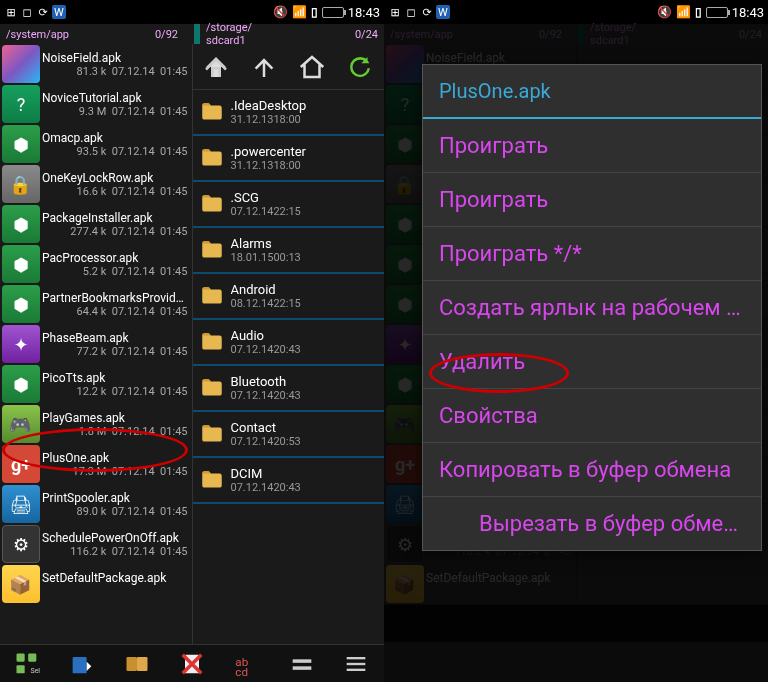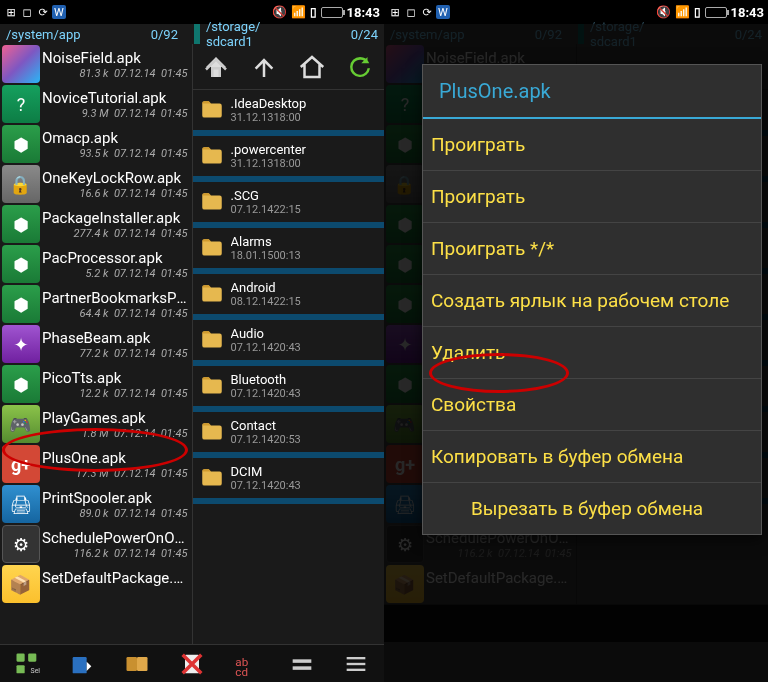--- a/index.html
+++ b/index.html
@@ -9,70 +9,70 @@
   
   .status { height:24px; background:#000; display:flex; align-items:center; color:#fff; font-size:12px; padding:0 4px; }
   .status .left-icons{ display:flex; gap:2px; align-items:center; }
   .status .spacer{ flex:1; }
   .status .right-icons{ display:flex; gap:4px; align-items:center; font-size:12px; font-weight:bold; }
   .sicon{ width:14px; height:14px; display:inline-flex; align-items:center; justify-content:center; font-size:11px; }
   .sicon.blue{ background:#2060b0; color:#fff; border-radius:2px; }
   .batt{ width:22px; height:11px; border:1px solid #aaa; border-radius:2px; position:relative; }
   .batt::after{ content:''; position:absolute; right:-3px; top:2px; width:2px; height:5px; background:#aaa; }
   .batt .fill{ background:#d33; width:20%; height:100%; }
-  .time{ font-size:13px; font-weight:bold; }
-
-  
-  .pathbar { height:20px; display:flex; color:#7dd3fc; font-size:13px; }
+  .time{ font-size:13px; font-weight:normal; }
+
+  
+  .pathbar { height:20px; display:flex; color:#f0abfc; font-size:11px; }
   .halfpath{ flex:1; display:flex; justify-content:space-between; padding:0 6px; align-items:center; }
   .halfpath.right{ border-left:6px solid #0f766e;margin-left:10px; }
 
   
   .body{ flex:1; display:flex; overflow:hidden; }
   .pane{ flex:1; overflow:hidden; display:flex; flex-direction:column; }
   .pane.right{ border-left:1px solid #333; }
 
   
   .navrow{ height:46px; display:flex; align-items:center; justify-content:space-around; border-bottom:1px solid #333; }
   .navicon{ width:30px; height:30px; color:#ddd; }
   .navicon svg{ width:100%; height:100%; }
   .navicon.green svg{ fill:#6c3; }
 
   
   .filelist{ flex:1; overflow:hidden; }
   .frow{ display:flex; align-items:center; height:40px; position:relative; }
   .ficon{ width:38px; height:38px; margin:1px 2px; border-radius:4px; display:flex; align-items:center; justify-content:center; font-size:18px; color:#fff; flex:none; }
   .finfo{ flex:1; min-width:0; padding-right:4px; }
-  .fname{ color:#fff; font-size:15px; white-space:nowrap; overflow:hidden; text-overflow:ellipsis; }
-  .fmeta{ color:#aaa; font-size:11px; text-align:right; white-space:nowrap;font-style:italic; }
+  .fname{ color:#fff; font-size:12px; white-space:nowrap; overflow:hidden; text-overflow:ellipsis; }
+  .fmeta{ color:#aaa; font-size:11px; text-align:right; white-space:nowrap; }
 
   
   .dirlist{ flex:1; overflow:hidden; }
-  .drow{ display:flex; align-items:center; height:46px; border-bottom:6px solid #0c4a6e; }
+  .drow{ display:flex; align-items:center; height:46px; border-bottom:2px solid #0c4a6e; }
   .dicon{ width:30px; height:26px; margin:0 4px; flex:none; }
   .dicon svg{ width:100%; height:100%; }
   .dinfo{ flex:1; min-width:0; }
   .dname{ color:#fff; font-size:13px; white-space:nowrap; overflow:hidden; text-overflow:ellipsis; }
   .dmeta{ color:#999; font-size:11px; display:flex; justify-content:space-between; padding-right:6px; }
 
   
   .toolbar{ height:38px; background:#111; display:flex; align-items:center; justify-content:space-around; border-top:1px solid #333; }
   .ticon{ width:28px; height:28px; display:flex; justify-content:center; }
   .ticon svg{ width:100%; height:100%; }
 
   
   .circle-ann{ position:absolute; border:3px solid #c00; border-radius:50%; pointer-events:none; }
 
   
   .dim{ position:absolute; inset:0; background:rgba(0,0,0,0.55); }
 
   
   .menu{ position:absolute; left:38px; right:6px; top:64px; background:#2f2f2f; border:1px solid #555; box-shadow:0 4px 14px rgba(0,0,0,.6); }
   .menu .title{ color:#39a9d6; font-size:20px; padding:14px 16px; border-bottom:2px solid #39a9d6; }
-  .menu .item{ color:#fde047; font-size:19px; padding:14px 8px; border-bottom:1px solid #444; white-space:nowrap; overflow:hidden; text-overflow:ellipsis; position:relative; }
+  .menu .item{ color:#d946ef; font-size:22px; padding:14px 16px; border-bottom:1px solid #444; white-space:nowrap; overflow:hidden; text-overflow:ellipsis; position:relative; }
   .menu .item:last-child{ border-bottom:none;margin-left:40px; }
 
   
   .bgA{ background:linear-gradient(#2b9e4a,#1a7a36); }
   .bgB{ background:linear-gradient(#15a05e,#0d7d45); }
   .bgC{ background:linear-gradient(#a055d0,#7020a0); }
   .bgD{ background:linear-gradient(#8a8a8a,#666); }
   .bgE{ background:linear-gradient(#8bc34a,#558b2f); }
   .bgRed{ background:#d34836; font-weight:bold; }
   .bgBlue{ background:linear-gradient(#3090d0,#1565a0); }

